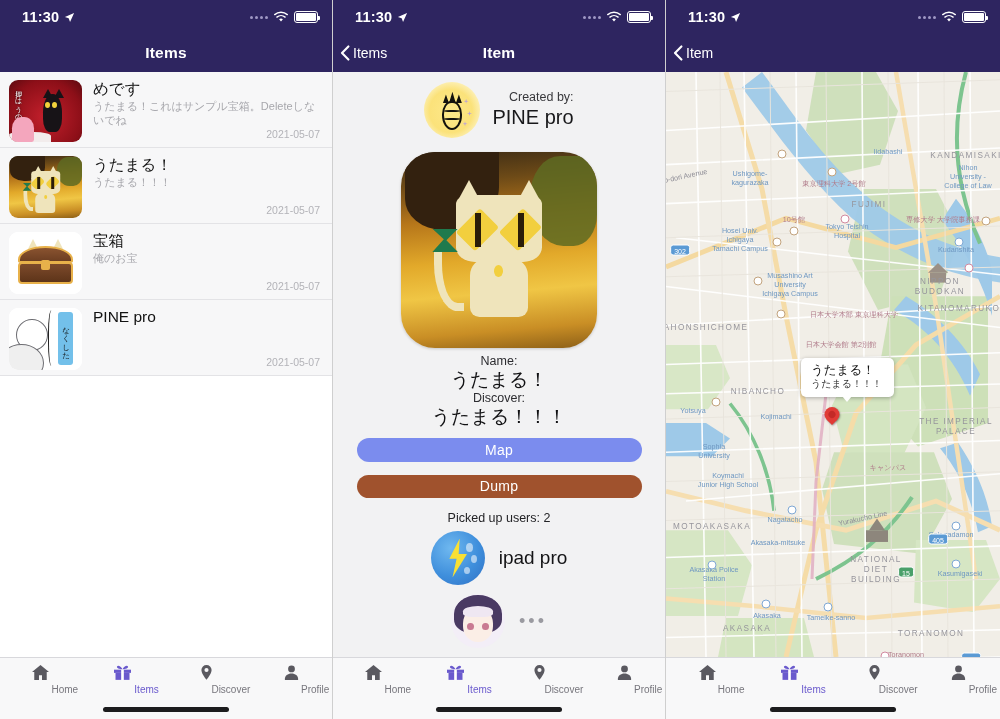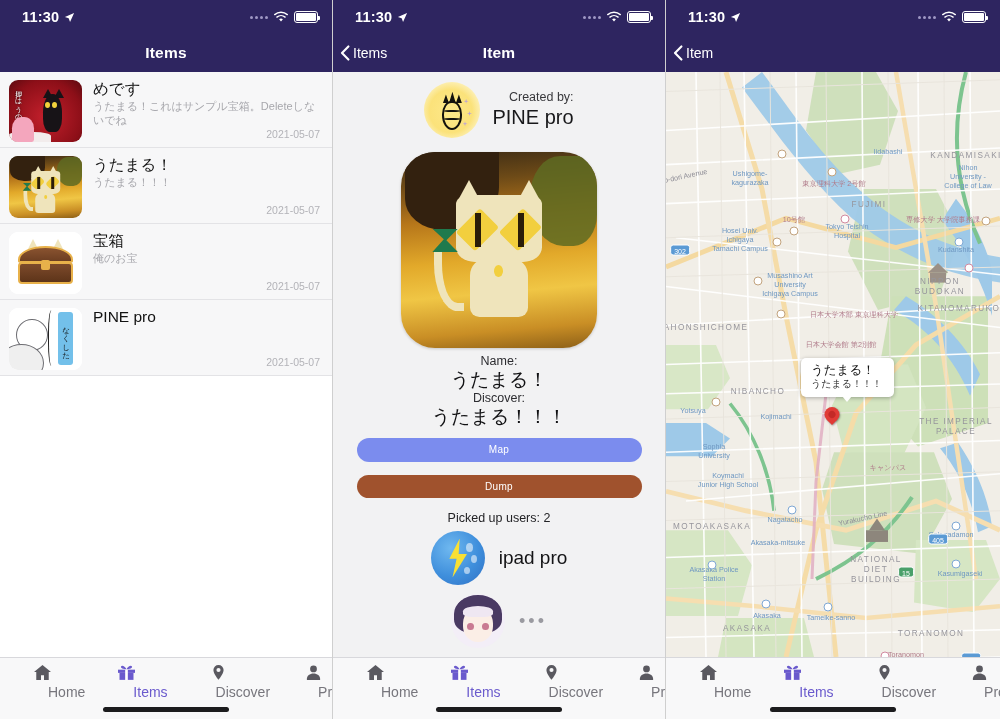--- a/index.html
+++ b/index.html
@@ -251,21 +251,21 @@
   }
   .hero .cat-fig .pupil { width: 6px; }
   .hero .cat-fig .tail { border-width: 8px; border-right: none; border-top: none; }
 
   .meta { text-align: center; line-height: 1.18; margin-bottom: 10px; }
   .meta-label { font-size: 12.5px; color: #2c2c30; }
   .meta-value { font-size: 19px; color: #111113; }
 
   .btn {
     width: 285px; height: 40px; border-radius: 20px; border: none;
-    color: #fff; font-size: 10px; margin-bottom: 13px;
+    color: #fff; font-size: 14px; margin-bottom: 13px;
     display: flex; align-items: center; justify-content: center;
     cursor: pointer; letter-spacing: .3px;
   }
   .btn-map  { background: #7b8cee; }
   .btn-dump { background: #a0522d; }
 
   .picked-label { font-size: 12.5px; color: #232326; margin-bottom: 6px; }
   .user-row { display: flex; align-items: center; gap: 14px; margin-bottom: 9px; }
   .avatar-bolt {
     width: 54px; height: 54px; border-radius: 50%; flex: 0 0 auto;
@@ -349,21 +349,21 @@
     border-radius: 50%; background: #c32a27;
   }
 
   
   .tabbar {
     height: 62px; background: #f8f8f9; border-top: 1px solid #d8d8dc;
     display: flex; align-items: flex-start; padding-top: 6px; flex: 0 0 auto;
     position: relative;
   }
   .tab { flex: 1 1 0; display: flex; flex-direction: column; align-items: center; gap: 3px; cursor: pointer; }
-  .tab-label { font-size: 14px; color: #77767d; margin-left: 48px; }
+  .tab-label { font-size: 10px; color: #77767d; margin-left: 48px; }
   .tab.active .tab-label { color: #6a5acd; }
   .home-indicator {
     position: absolute; left: 50%; bottom: 7px; transform: translateX(-50%);
     width: 126px; height: 5px; background: #1c1c1e; border-radius: 3px;
   }
 </style>
 </head>
 <body>
 
 <div class="screens">

